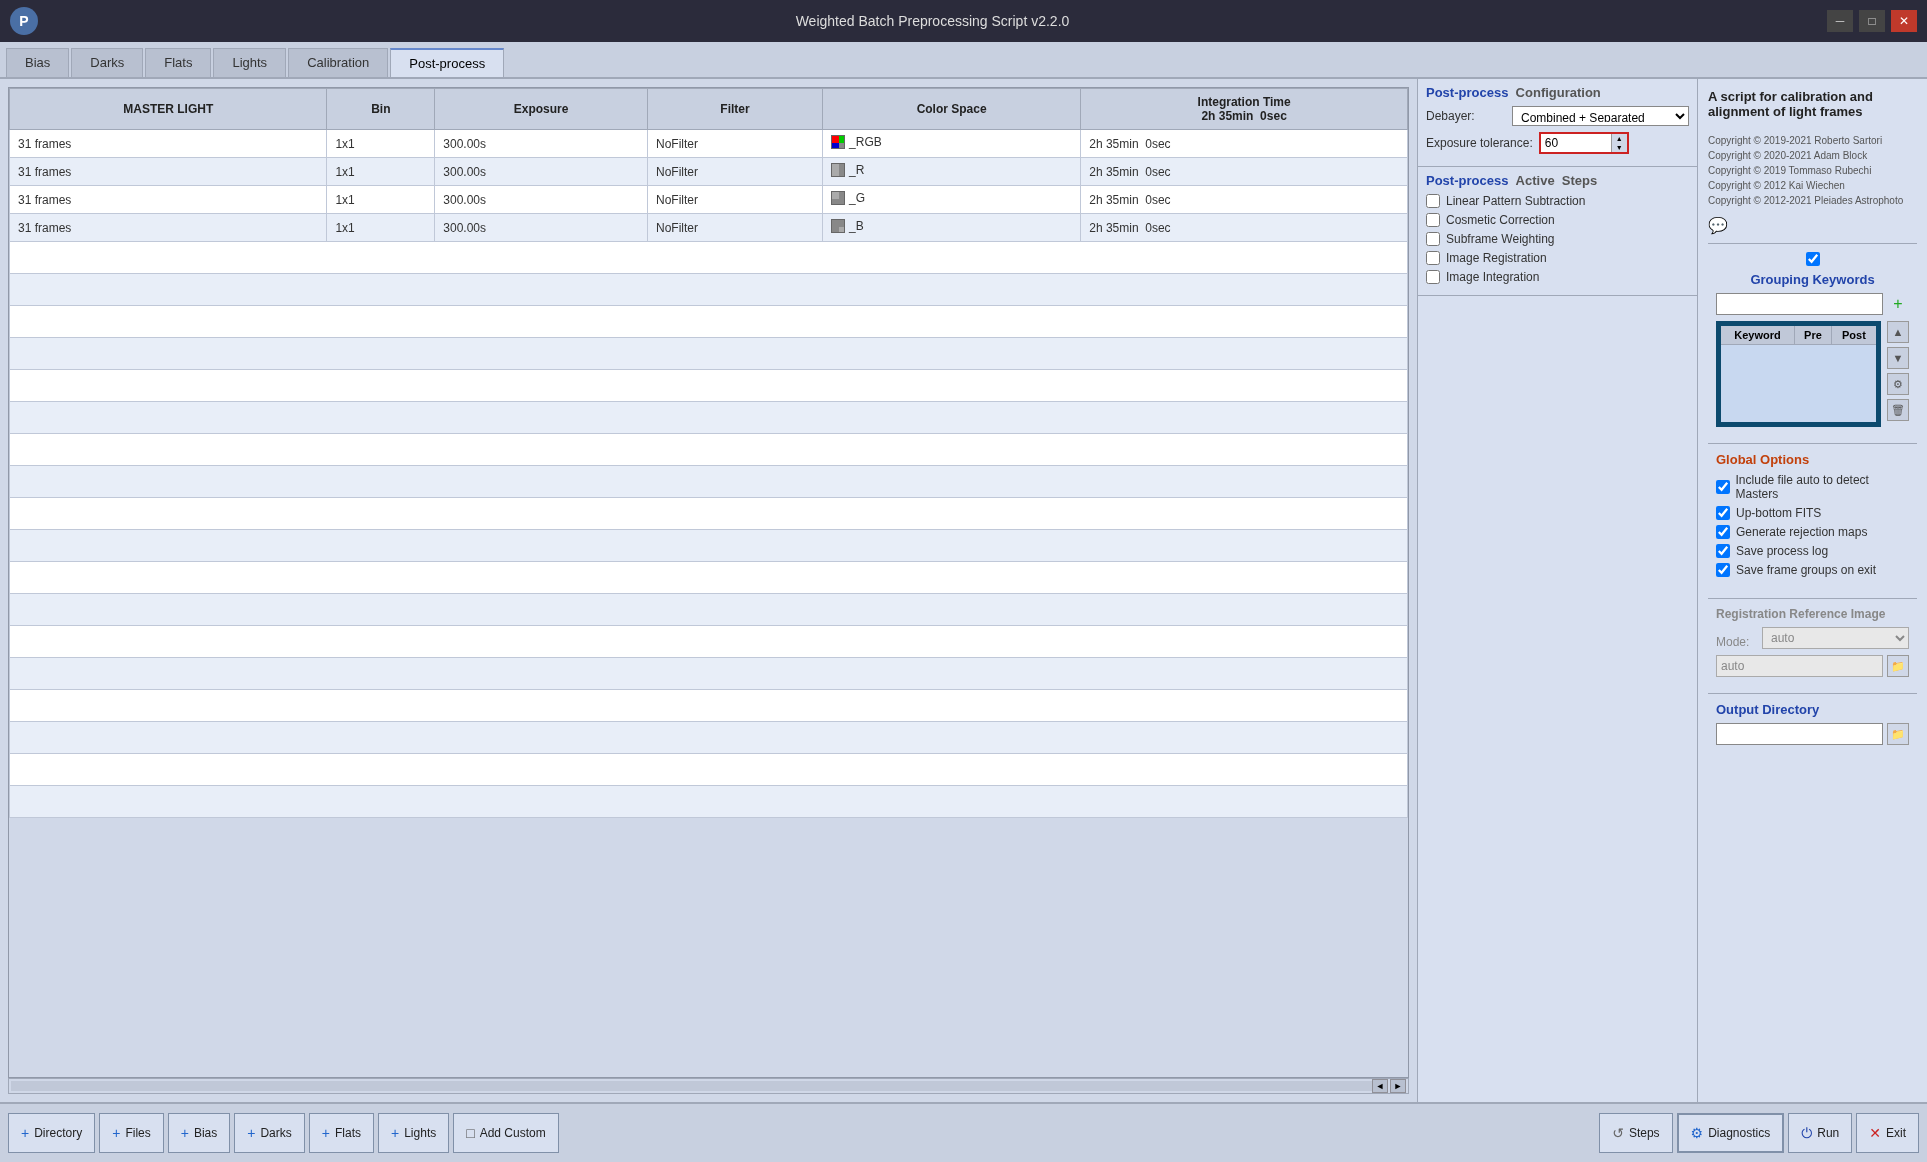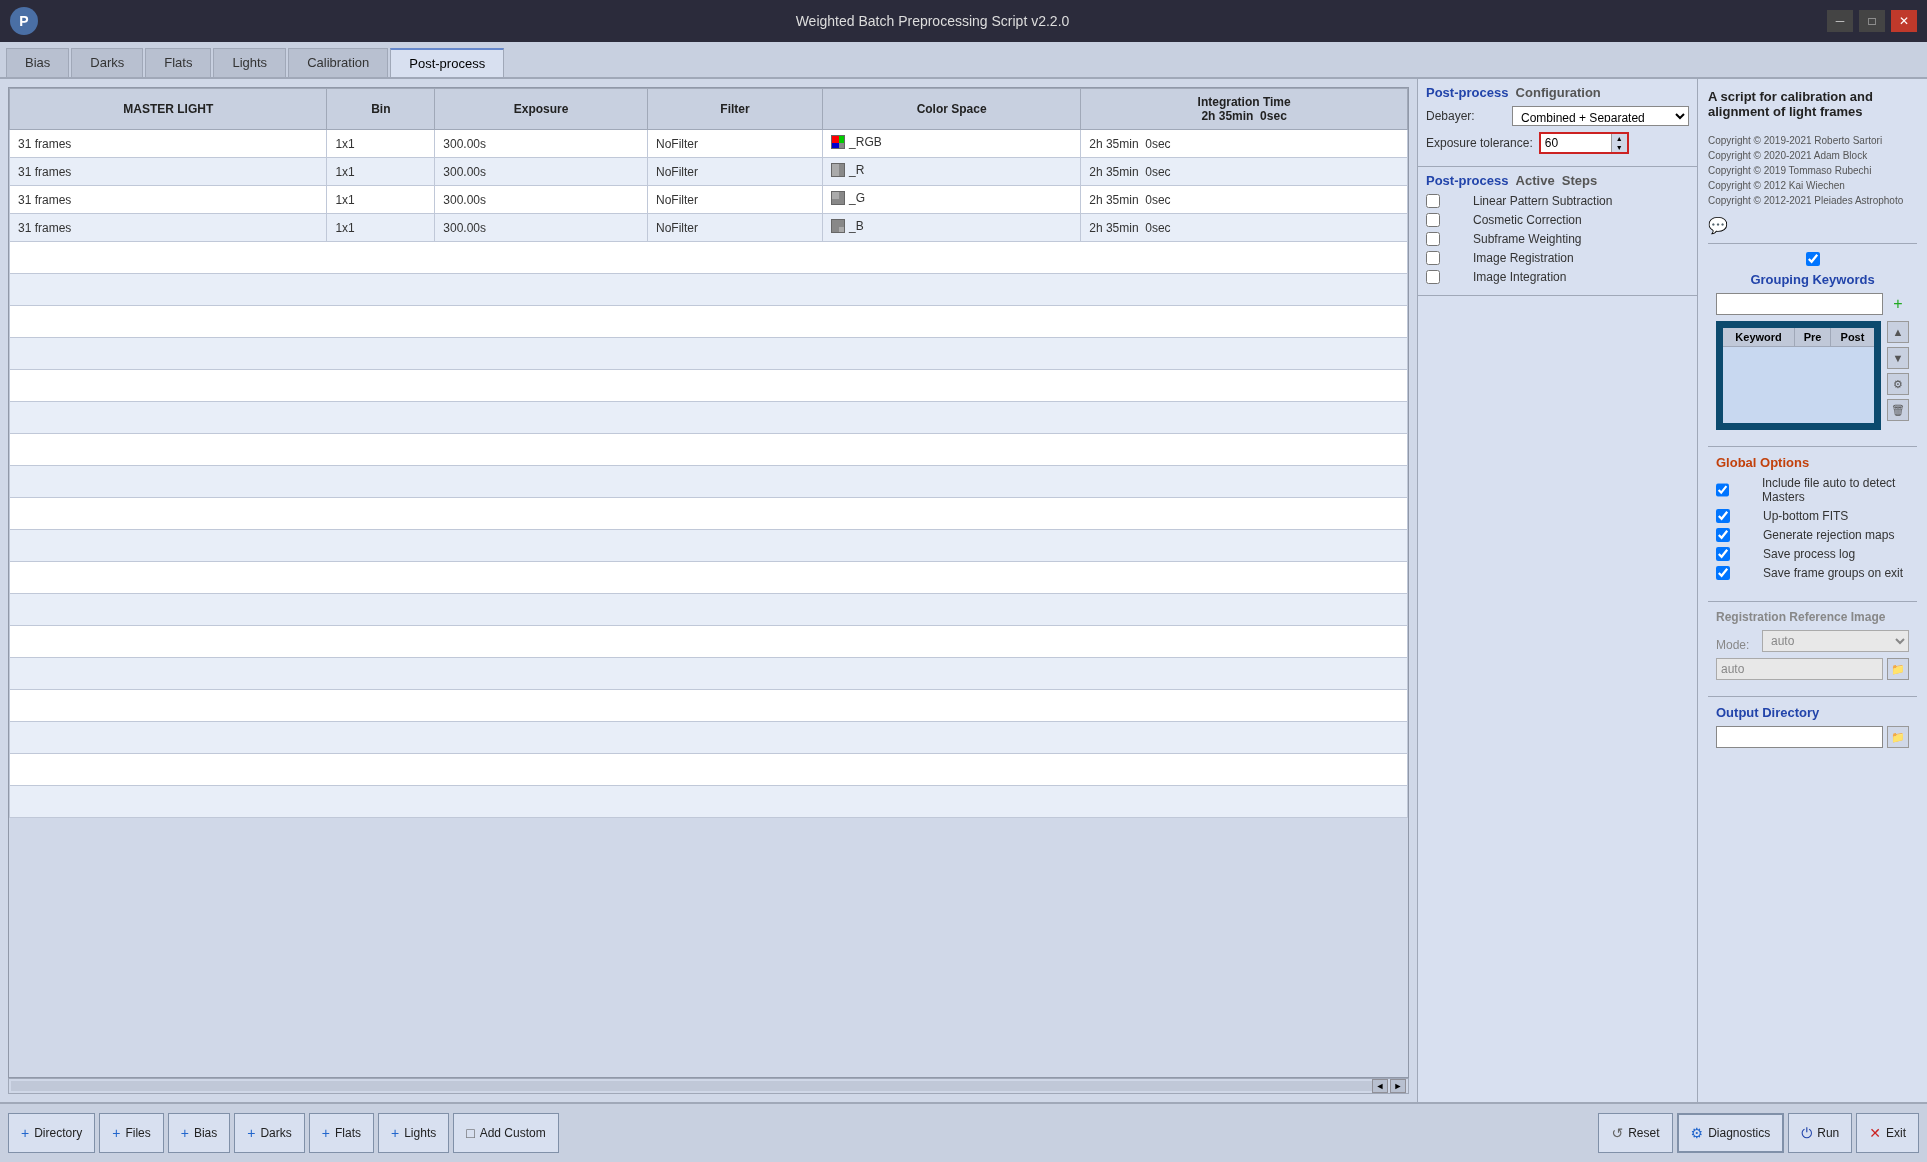--- a/index.html
+++ b/index.html
@@ -244,21 +244,20 @@
       gap: 6px;
       margin-bottom: 5px;
     }
     .checkbox-row input[type=checkbox] {
       width: 14px; height: 14px;
       cursor: pointer;
     }
     .checkbox-label {
       font-size: 12px;
       color: #333;
-      margin-left: 27px;
     }
 
     
     #info-panel {
       width: 230px;
       background: #d8e0f0;
       border-left: 1px solid #a0a8b8;
       padding: 10px;
       overflow-y: auto;
       display: flex;
@@ -324,21 +323,21 @@
       background: #c8d0e0;
       border: 1px solid #999;
       cursor: pointer;
       display: flex; align-items: center; justify-content: center;
       font-size: 11px;
       color: #555;
     }
     .keyword-table {
       width: 100%;
       border-collapse: collapse;
-      border: 7px solid #0c4a6e;
+      border: 5px solid #0c4a6e;
     }
     .keyword-table th {
       background: #c0c8d8;
       border: 1px solid #a0a8b8;
       padding: 3px 5px;
       font-size: 11px;
       font-weight: bold;
     }
     .keyword-table td {
       border: 1px solid #a0a8b8;
@@ -823,21 +822,21 @@
     <span class="btn-icon">+</span>
     <span>Lights</span>
   </button>
   <button class="tool-btn">
     <span class="btn-icon" style="color:#555;">□</span>
     <span>Add Custom</span>
   </button>
   <div class="spacer"></div>
   <button class="tool-btn reset-btn">
     <span class="btn-icon" style="color:#666;">↺</span>
-    <span>Reset</span>
+    <span>Steps</span>
   </button>
   <button class="tool-btn diagnostics-btn">
     <span class="btn-icon">⚙</span>
     <span>Diagnostics</span>
   </button>
   <button class="tool-btn run-btn">
     <span class="btn-icon" style="color:#2244aa;">⏻</span>
     <span>Run</span>
   </button>
   <button class="tool-btn exit-btn">

